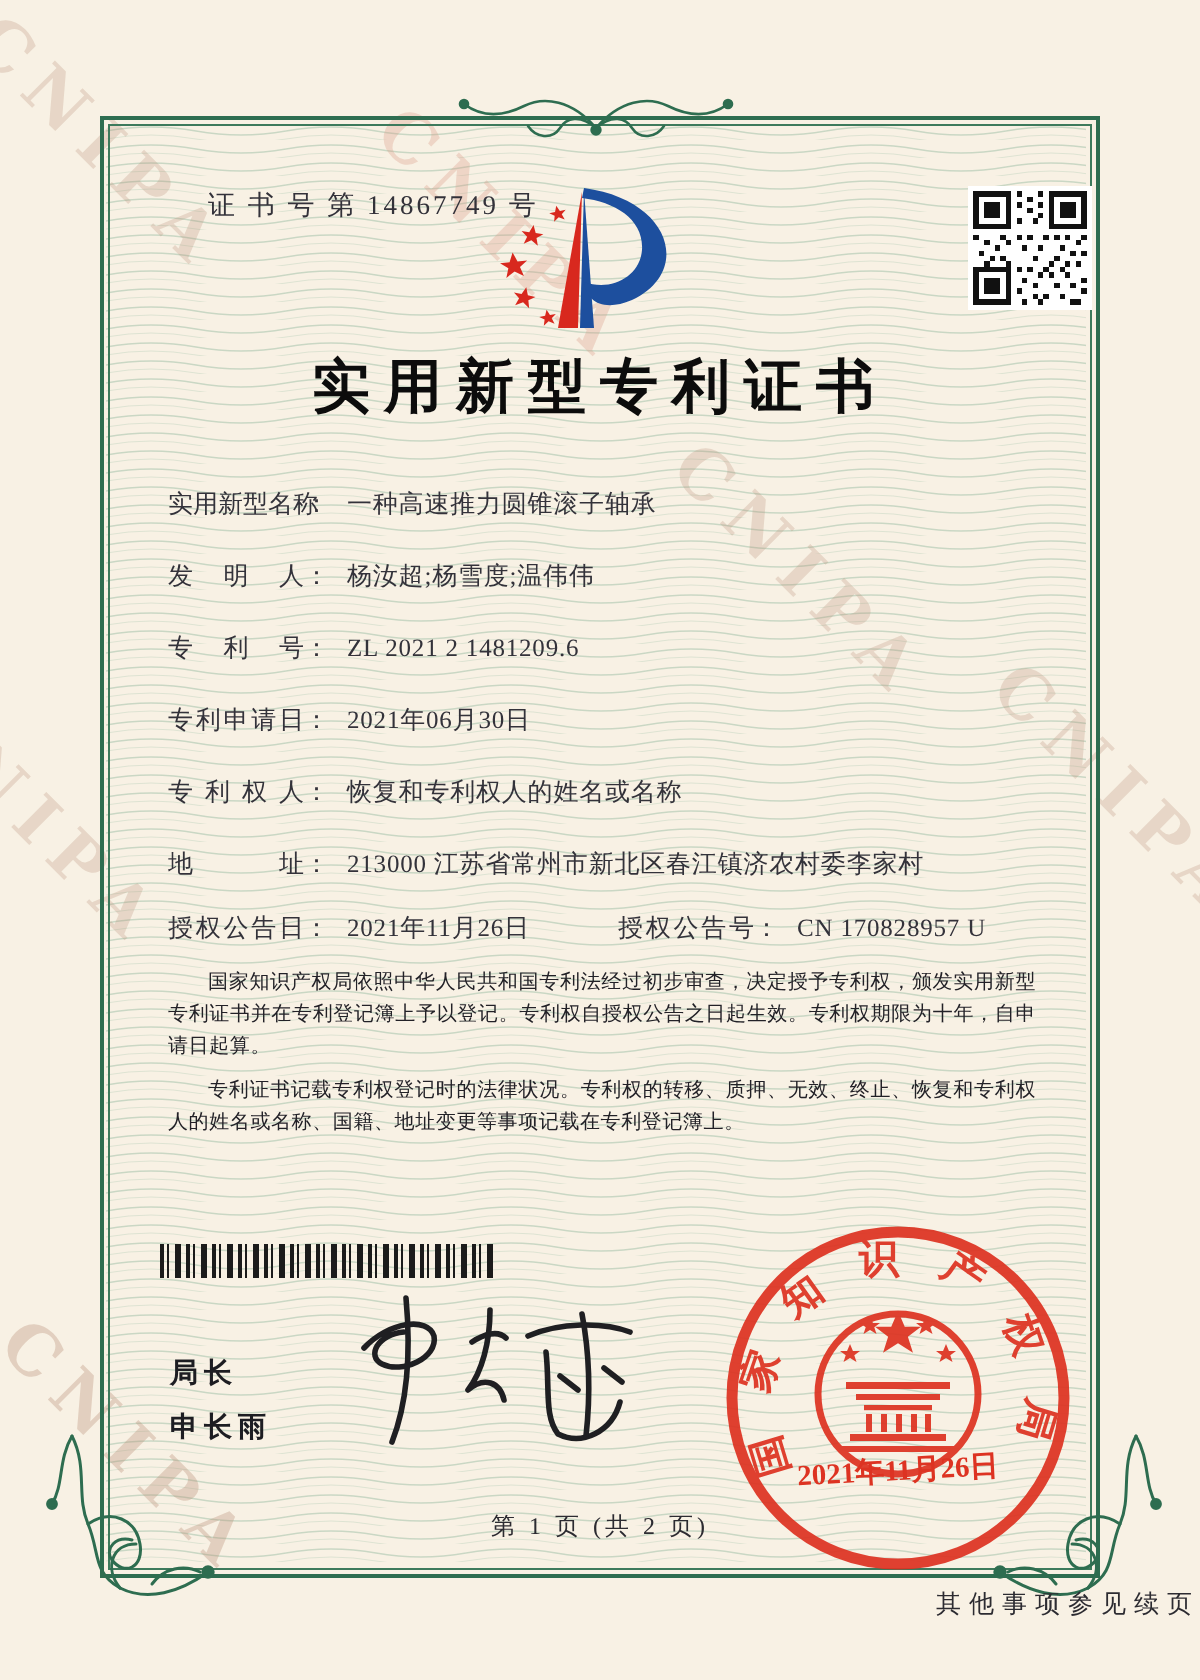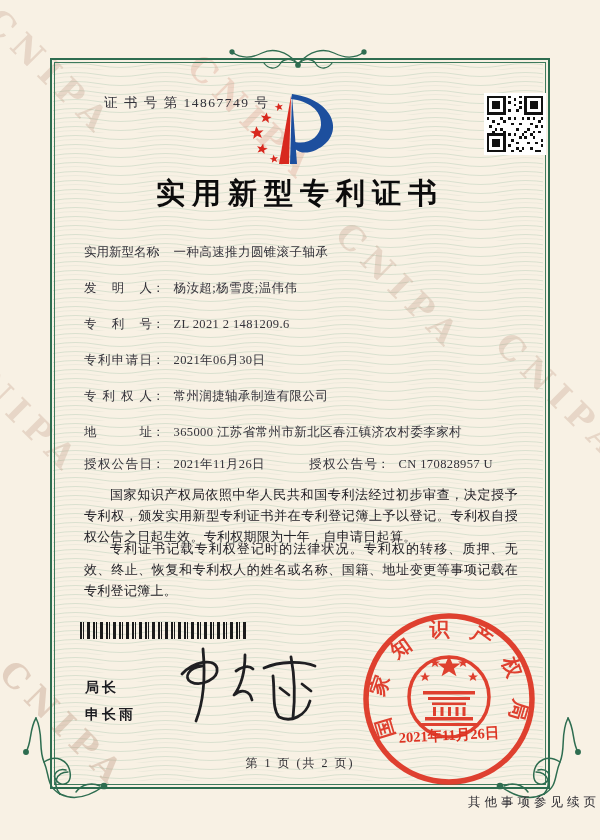--- a/index.html
+++ b/index.html
@@ -44,21 +44,21 @@
   }
   .fields { position:absolute; left:84px; top:244px; width:436px; font-size:12.5px; color:#33323a; }
   .frow { position:absolute; left:0; white-space:nowrap; }
   .r1{top:0;} .r2{top:36px;} .r3{top:72px;} .r4{top:108px;} .r5{top:144px;} .r6{top:180px;} .r7{top:212px;}
   .fgroup2 { position:absolute; left:225px; top:0; white-space:nowrap; }
   .flabel { display:inline-block; width:68px; text-align:justify; text-align-last:justify; vertical-align:baseline; }
   .colon { display:inline-block; margin-right:9px; }
   .fvalue { letter-spacing:0.4px; }
   .para {
     position:absolute; left:84px; width:434px; margin:0;
-    font-size:13px; line-height:1.62; letter-spacing:0.3px;
+    font-size:10px; line-height:1.62; letter-spacing:0.3px;
     text-align:justify; text-indent:2em; color:#222127;
   }
   .p1{top:484px;} .p2{top:538px;}
   .barcode {
     position:absolute; left:80px; top:622px; width:168px; height:17px;
     background:repeating-linear-gradient(90deg,
       #1b1b1b 0px 2px, transparent 2px 3.5px,
       #1b1b1b 3.5px 4.5px, transparent 4.5px 7.5px,
       #1b1b1b 7.5px 10.5px, transparent 10.5px 13px);
   }
@@ -168,24 +168,24 @@
       <div class="frow r2">
         <span class="flabel">发明人</span><span class="colon">：</span><span class="fvalue">杨汝超;杨雪度;温伟伟</span>
       </div>
       <div class="frow r3">
         <span class="flabel">专利号</span><span class="colon">：</span><span class="fvalue">ZL 2021 2 1481209.6</span>
       </div>
       <div class="frow r4">
         <span class="flabel">专利申请日</span><span class="colon">：</span><span class="fvalue">2021年06月30日</span>
       </div>
       <div class="frow r5">
-        <span class="flabel">专利权人</span><span class="colon">：</span><span class="fvalue">常州润捷轴承制造有限公司</span>
+        <span class="flabel">专利权人</span><span class="colon">：</span><span class="fvalue">恢复和专利权人的姓名或名称</span>
       </div>
       <div class="frow r6">
-        <span class="flabel">地址</span><span class="colon">：</span><span class="fvalue">365000 江苏省常州市新北区春江镇济农村委李家村</span>
+        <span class="flabel">地址</span><span class="colon">：</span><span class="fvalue">213000 江苏省常州市新北区春江镇济农村委李家村</span>
       </div>
       <div class="frow r7">
         <span class="flabel">授权公告日</span><span class="colon">：</span><span class="fvalue">2021年11月26日</span>
         <span class="fgroup2">
           <span class="flabel">授权公告号</span><span class="colon">：</span><span class="fvalue">CN 170828957 U</span>
         </span>
       </div>
     </div>
 
     <p class="para p1">国家知识产权局依照中华人民共和国专利法经过初步审查，决定授予专利权，颁发实用新型专利证书并在专利登记簿上予以登记。专利权自授权公告之日起生效。专利权期限为十年，自申请日起算。</p>

